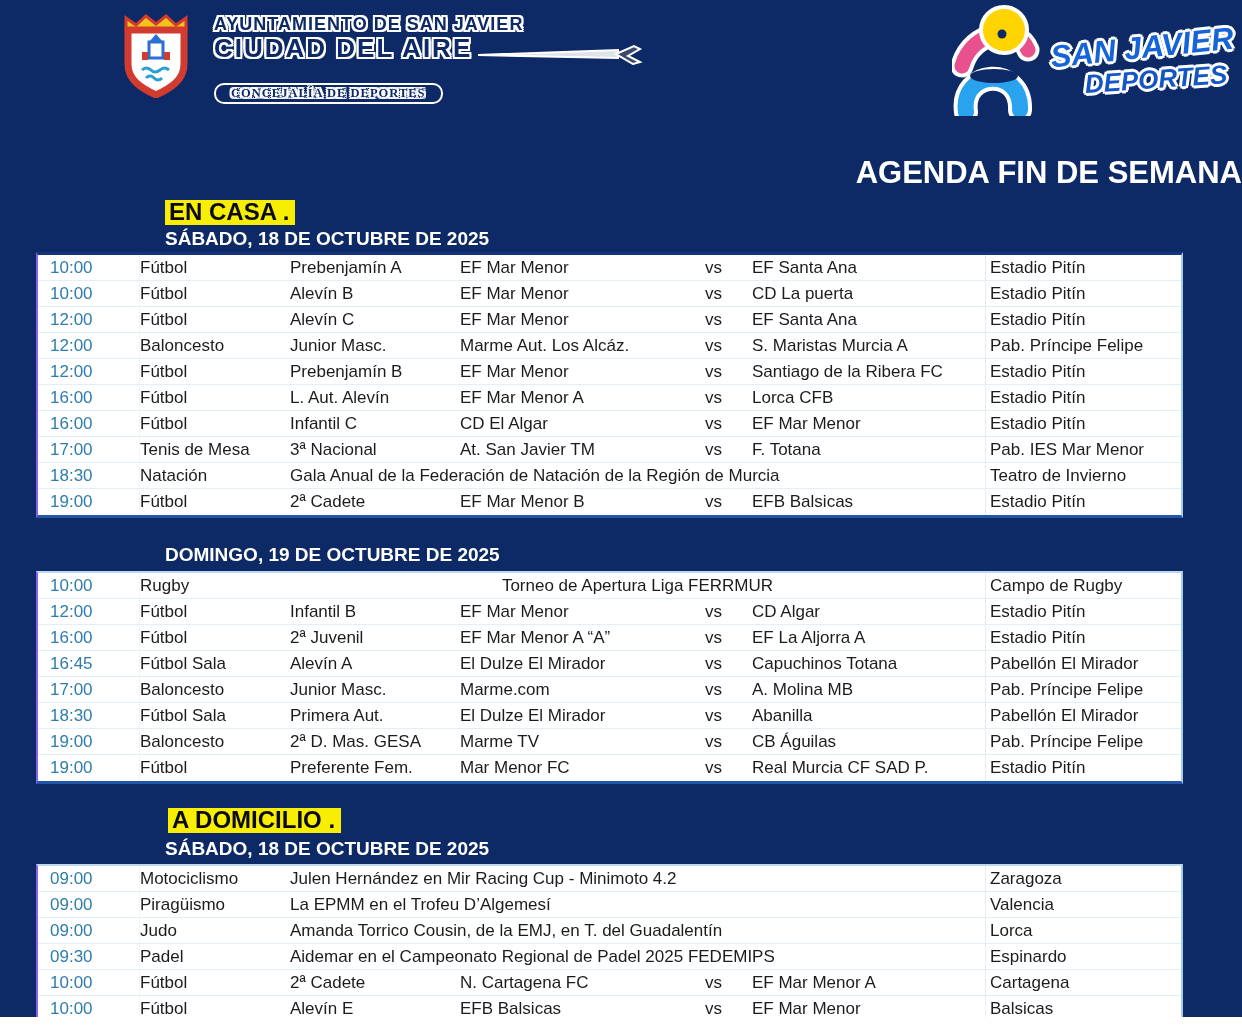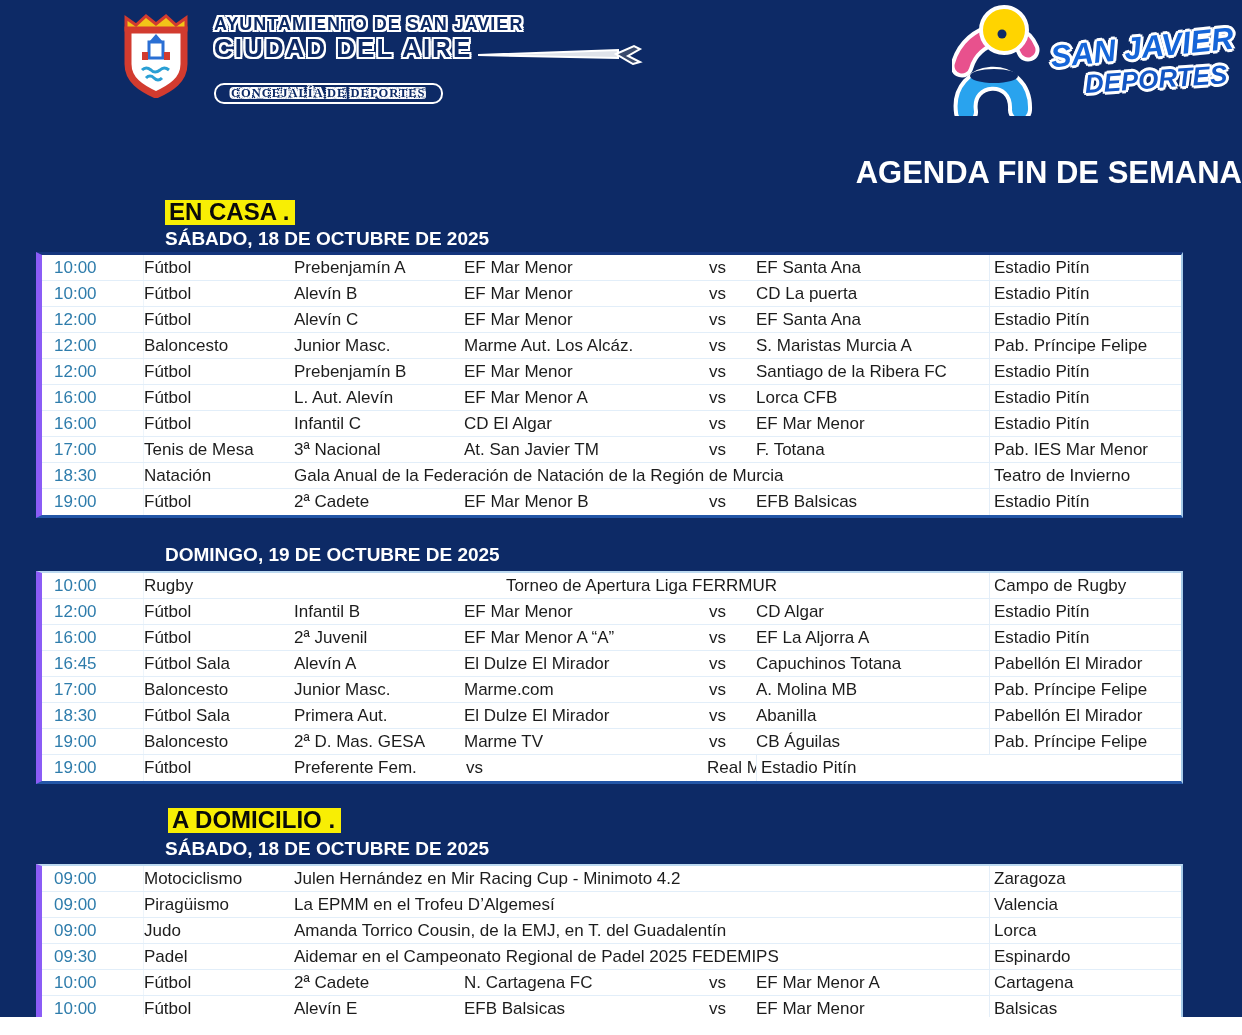--- a/index.html
+++ b/index.html
@@ -42,21 +42,21 @@
          font-size:24px; padding:1px 6px 2px 4px; line-height:22px; }
   .tag-en-casa { left:165px; top:200px; }
   .tag-a-domicilio { left:168px; top:808px; }
   .date-head { position:absolute; color:#ffffff; font-weight:bold; font-size:19px; }
   .date-1 { left:165px; top:228px; }
   .date-2 { left:165px; top:544px; }
   .date-3 { left:165px; top:838px; }
 
   
   .sched { position:absolute; left:36px; width:1147px; background:#ffffff;
-           border-left:6px solid #8b5cf6; border-right:2px solid #a6cbe9;
+           border-left:2px solid #8b5cf6; border-right:2px solid #a6cbe9;
            border-bottom:3px solid #2356a7; }
   .sched-1 { top:252px; border-top:3px solid #14357d; }
   .sched-2 { top:571px; border-top:2px solid #bcd9f0; }
   .sched-3 { top:864px; border-top:2px solid #bcd9f0; }
   .trow { display:grid; grid-template-columns:102px 150px 170px 243px 49px 233px 1fr;
           height:26px; line-height:25px; border-bottom:1px solid #e2eef9; }
   .trow:last-child { border-bottom:none; }
   .cell { font-size:17px; color:#1c1c1c; white-space:nowrap; overflow:hidden; }
   .cell.time { color:#2e7cab; padding-left:12px; border-right:1px solid #eef5fb; }
   .cell.venue { border-left:1px solid #e4eef8; padding-left:4px; }
@@ -271,20 +271,21 @@
         <div class="cell category">2ª D. Mas. GESA</div>
         <div class="cell team">Marme TV</div>
         <div class="cell vs">vs</div>
         <div class="cell team">CB Águilas</div>
         <div class="cell venue">Pab. Príncipe Felipe</div>
       </div>
       <div class="trow">
         <div class="cell time">19:00</div>
         <div class="cell sport">Fútbol</div>
         <div class="cell category">Preferente Fem.</div>
+        <div class="cell team">Mar Menor FC</div>
         <div class="cell vs">vs</div>
         <div class="cell team">Real Murcia CF SAD P.</div>
         <div class="cell venue">Estadio Pitín</div>
       </div>
     </div>
 
   <div class="tag tag-a-domicilio">A DOMICILIO .</div>
   <div class="date-head date-3">SÁBADO, 18 DE OCTUBRE DE 2025</div>
   <div class="sched sched-3">
       <div class="trow">

